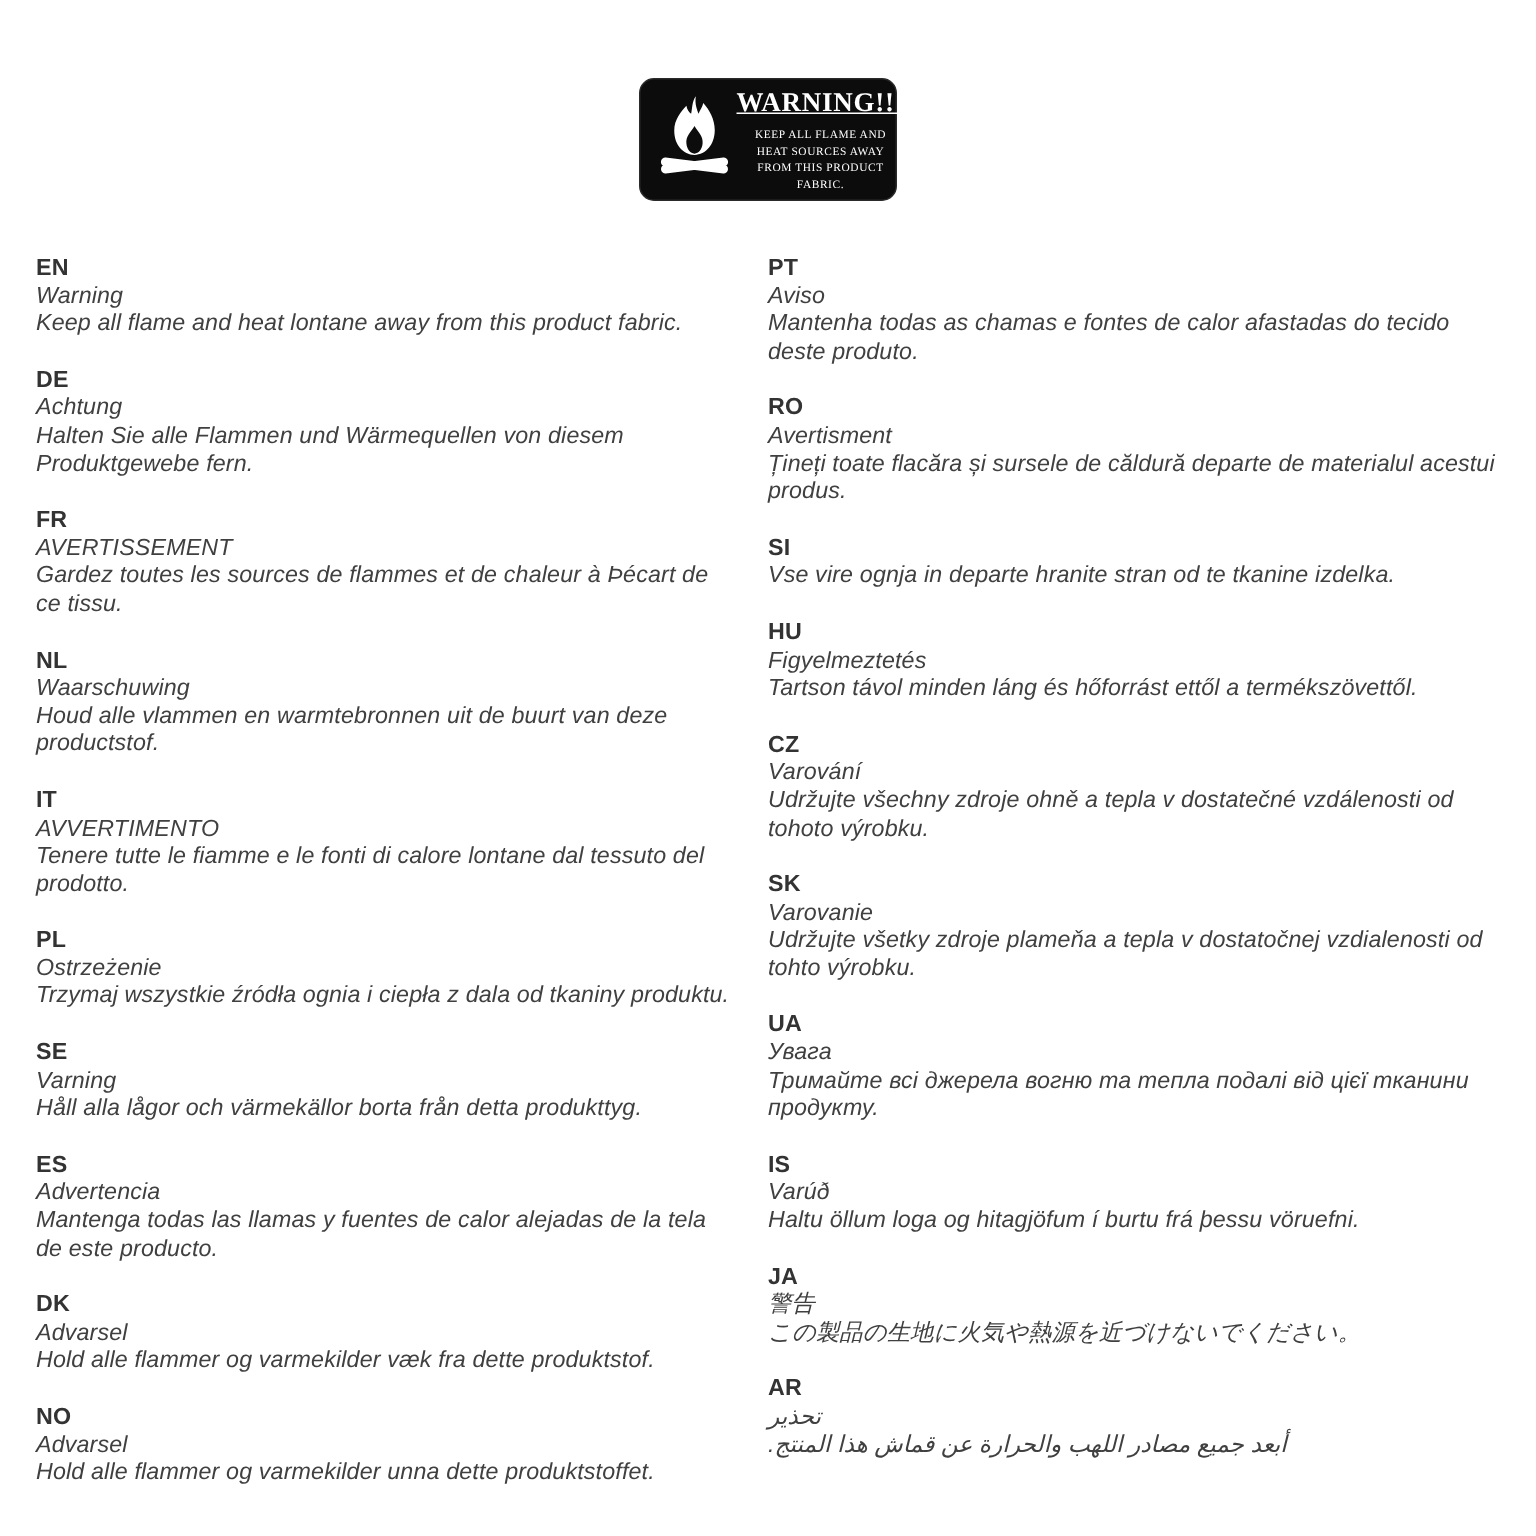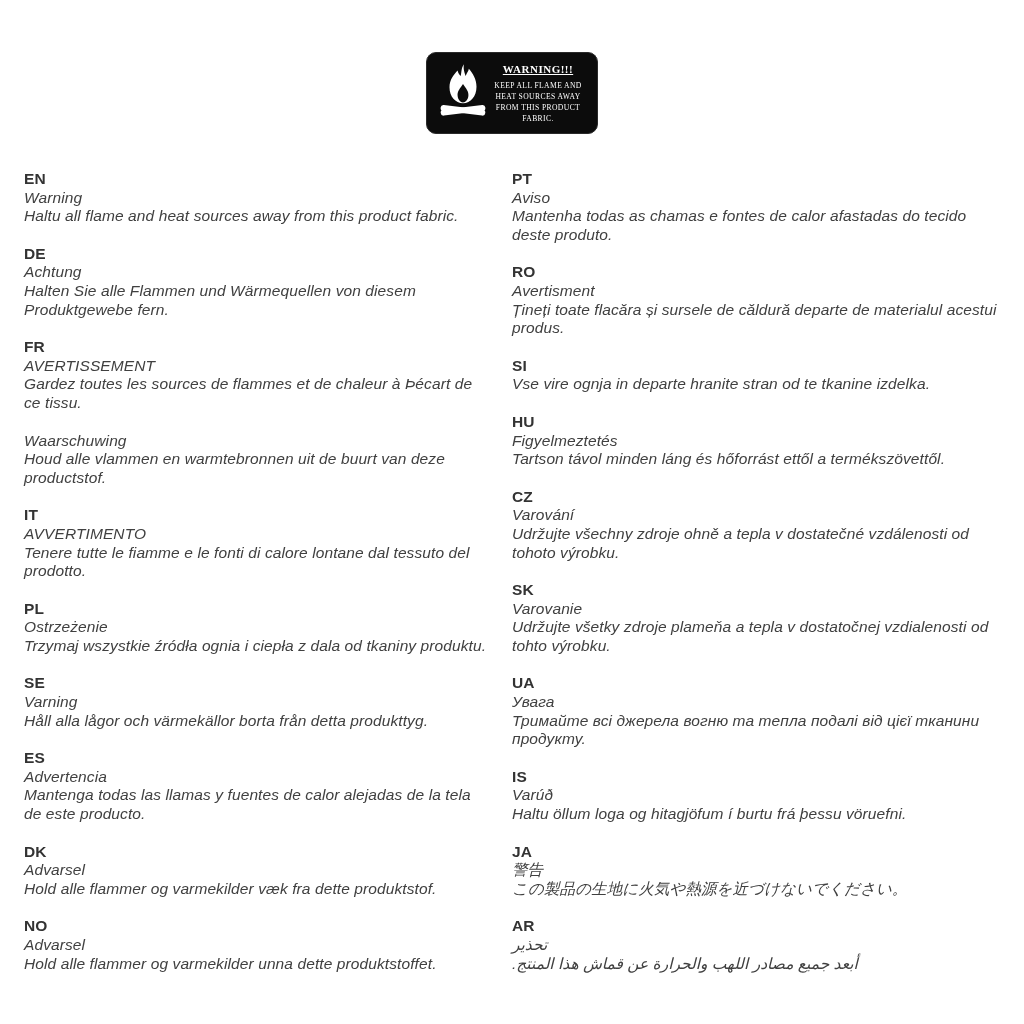--- a/index.html
+++ b/index.html
@@ -41,21 +41,21 @@
     justify-content: center;
   }
   .badge-textcol {
     flex: 1;
     text-align: center;
     color: #ffffff;
     font-family: "Liberation Serif", serif;
   }
   .badge-title {
     font-weight: 700;
-    font-size: 11px;
+    font-size: 18px;
     letter-spacing: 0.5px;
     text-decoration: underline;
     margin-bottom: 5px;
     white-space: nowrap;
   }
   .badge-line {
     font-size: 7.6px;
     letter-spacing: 0.4px;
     line-height: 1.45;
     white-space: nowrap;
@@ -127,33 +127,34 @@
         <div class="badge-line">FABRIC.</div>
       </div>
     </div>
   </div>
 
   <div class="columns">
     <div class="col">
         <div class="lang-block">
           <div class="code">EN</div>
           <div class="title">Warning</div>
-          <div class="text">Haltu all flame and heat sources away from this product fabric.</div>
+          <div class="text">Keep all flame and heat lontane away from this product fabric.</div>
         </div>
         <div class="lang-block">
           <div class="code">DE</div>
           <div class="title">Achtung</div>
           <div class="text">Halten Sie alle Flammen und Wärmequellen von diesem Produktgewebe fern.</div>
         </div>
         <div class="lang-block">
           <div class="code">FR</div>
           <div class="title">AVERTISSEMENT</div>
           <div class="text">Gardez toutes les sources de flammes et de chaleur à Þécart de ce tissu.</div>
         </div>
         <div class="lang-block">
+          <div class="code">NL</div>
           <div class="title">Waarschuwing</div>
           <div class="text">Houd alle vlammen en warmtebronnen uit de buurt van deze productstof.</div>
         </div>
         <div class="lang-block">
           <div class="code">IT</div>
           <div class="title">AVVERTIMENTO</div>
           <div class="text">Tenere tutte le fiamme e le fonti di calore lontane dal tessuto del prodotto.</div>
         </div>
         <div class="lang-block">
           <div class="code">PL</div>

